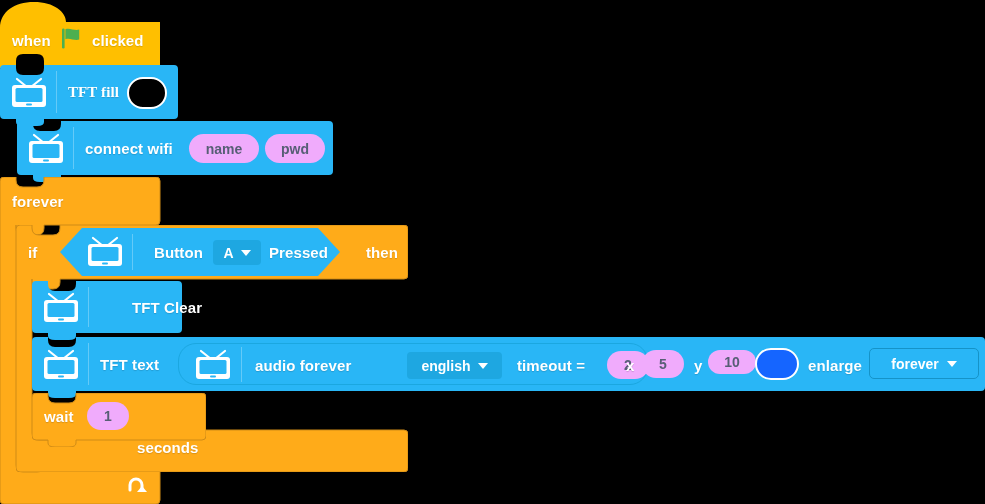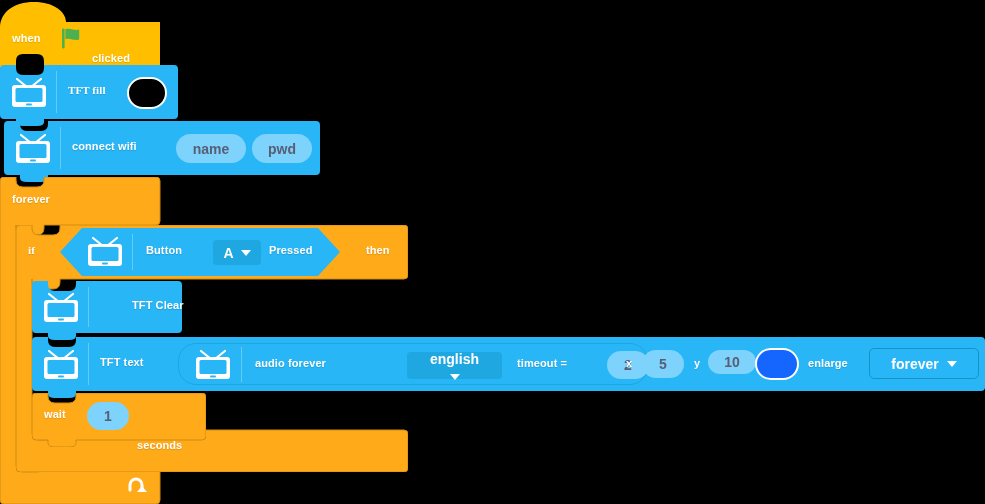--- a/index.html
+++ b/index.html
@@ -4,26 +4,26 @@
 <style>
   html,body{margin:0;padding:0;background:#000;}
   body{width:985px;height:504px;overflow:hidden;
        font-family:"Liberation Sans",sans-serif;-webkit-font-smoothing:antialiased;}
 
   #stage{position:relative;width:985px;height:504px;background:#000;}
 
   
   .blk{position:absolute;box-sizing:border-box;}
 
-  .lbl{position:absolute;color:#fff;font-weight:bold;font-size:11px;
+  .lbl{position:absolute;color:#fff;font-weight:bold;font-size:15px;
        line-height:1;white-space:nowrap;letter-spacing:.1px;
        text-shadow:0 1px 1px rgba(0,0,0,.15);text-align:center;}
 
   
-  .oval{position:absolute;background:#7dd3fc;border-radius:999px;
+  .oval{position:absolute;background:#f0abfc;border-radius:999px;
         color:#575E75;font-weight:bold;font-size:14px;
         display:flex;align-items:center;justify-content:center;
         box-sizing:border-box;}
 
   
   .dd-fill{position:absolute;background:#1EA7E1;border-radius:4px;
            color:#fff;font-weight:bold;font-size:14px;
            display:flex;align-items:center;justify-content:center;gap:7px;
            box-sizing:border-box;padding:0 9px;}
   
@@ -59,21 +59,21 @@
     </svg>
     <div class="lbl" style="left:12px;top:33px;">when</div>
 
     <span class="tv" style="left:61px;top:28px;">
       <svg width="24" height="22" viewBox="0 0 24 22">
         <rect x="1" y="0.5" width="2.6" height="20" rx="1.2" fill="#4CAF50"></rect>
         <path d="M4.4,1.2 C9,-0.6 13.5,3.2 18.2,1.6 L18.2,11.6
                  C13.5,13.2 9,9.4 4.4,11.2 Z" fill="#4CAF50"></path>
       </svg>
     </span>
-    <div class="lbl" style="left:92px;top:33px;margin-top:20px;">clicked</div>
+    <div class="lbl" style="left:92px;top:33px;">clicked</div>
   </div>
 
   <div class="blk" style="left:0;top:65px;width:178px;height:62px;font-family:Liberation Serif, serif;">
     <svg width="178" height="61" viewBox="0 0 178 61" style="position:absolute;left:0;top:0;">
       <path d="M0,4 Q0,0 4,0 L16,0 L16,3 Q16,10 23,10 L37,10 Q44,10 44,3 L44,0
                L174,0 Q178,0 178,4 L178,50 Q178,54 174,54 L44,54 L44,57
                Q44,61 37,61 L23,61 Q16,61 16,57 L16,54 L4,54 Q0,54 0,50 Z" fill="#29B6F6"></path>
     </svg>
     <span class="tv" style="left:9px;top:12px;">
       <svg width="40" height="32" viewBox="0 0 40 32">
@@ -82,21 +82,21 @@
         <rect x="6.5" y="11" width="27" height="14" rx="1.5" fill="#29B6F6"></rect>
         <rect x="17" y="26.5" width="6" height="2" rx="1" fill="#29B6F6"></rect>
       </svg>
     </span>
     <div class="divider" style="left:56px;top:6px;height:42px;"></div>
     <div class="lbl" style="left:68px;top:20px;">TFT fill</div>
     <div class="swatch" style="left:127px;top:76px;width:40px;height:32px;background:#000;
                 position:absolute;left:127px;top:12px;"></div>
   </div>
 
-  <div class="blk" style="left:4px;top:121px;width:328px;height:54px;">
+  <div class="blk" style="left:17px;top:121px;width:328px;height:54px;">
     <svg width="316" height="61" viewBox="0 0 316 61" style="position:absolute;left:0;top:0;">
       <path d="M0,4 Q0,0 4,0 L16,0 L16,3 Q16,10 23,10 L37,10 Q44,10 44,3 L44,0
                L312,0 Q316,0 316,4 L316,50 Q316,54 312,54 L44,54 L44,57
                Q44,61 37,61 L23,61 Q16,61 16,57 L16,54 L4,54 Q0,54 0,50 Z" fill="#29B6F6"></path>
     </svg>
     <span class="tv" style="left:9px;top:12px;">
       <svg width="40" height="32" viewBox="0 0 40 32">
         <path d="M8,2 L18,10 M32,2 L22,10" stroke="#fff" stroke-width="2.2" fill="none" stroke-linecap="round"></path>
         <rect x="3" y="8" width="34" height="22" rx="3" fill="#fff"></rect>
         <rect x="6.5" y="11" width="27" height="14" rx="1.5" fill="#29B6F6"></rect>
@@ -129,38 +129,38 @@
 
   <div class="blk" style="left:16px;top:225px;width:392px;height:245px;">
     <svg width="392" height="247" viewBox="0 0 392 247" style="position:absolute;left:0;top:0;">
       <path d="M0,4 Q0,0 4,0 L16,0 L16,3 Q16,10 23,10 L37,10 Q44,10 44,3 L44,0
                L388,0 Q392,0 392,4 L392,50 Q392,54 388,54 L44,54 L44,57
                Q44,64 37,64 L23,64 Q16,64 16,57 L16,54
                L16,205 L16,208 Q16,215 23,215 L37,215 Q44,215 44,208
                L44,205 L388,205 Q392,205 392,209 L392,243 Q392,247 388,247
                L4,247 Q0,247 0,243 Z" fill="#FFAB19" stroke="#CF8B17" stroke-width="1"></path>
     </svg>
-    <div class="lbl" style="left:12px;top:20px;font-family:Liberation Serif, serif;">if</div>
+    <div class="lbl" style="left:12px;top:20px;">if</div>
     <div class="lbl" style="left:350px;top:20px;">then</div>
   </div>
 
   <div class="blk" style="left:60px;top:228px;width:280px;height:48px;">
     <svg width="280" height="48" viewBox="0 0 280 48" style="position:absolute;left:0;top:0;">
       <path d="M22,0 L258,0 L280,24 L258,48 L22,48 L0,24 Z" fill="#29B6F6"></path>
     </svg>
     <span class="tv" style="left:25px;top:8px;">
       <svg width="40" height="32" viewBox="0 0 40 32">
         <path d="M8,2 L18,10 M32,2 L22,10" stroke="#fff" stroke-width="2.2" fill="none" stroke-linecap="round"></path>
         <rect x="3" y="8" width="34" height="22" rx="3" fill="#fff"></rect>
         <rect x="6.5" y="11" width="27" height="14" rx="1.5" fill="#29B6F6"></rect>
         <rect x="17" y="26.5" width="6" height="2" rx="1" fill="#29B6F6"></rect>
       </svg>
     </span>
     <div class="divider" style="left:72px;top:6px;height:36px;"></div>
-    <div class="lbl" style="left:86px;top:17px;">Button</div>
+    <div class="lbl" style="left:94px;top:17px;">Button</div>
     <div class="dd-fill" style="left:153px;top:12px;width:48px;height:25px;">
       <span>A</span>
       <span class="caret"></span>
     </div>
     <div class="lbl" style="left:209px;top:17px;">Pressed</div>
   </div>
 
   <div class="blk" style="left:32px;top:281px;width:170px;height:52px;border-radius:12px;">
     <svg width="150" height="59" viewBox="0 0 150 59" style="position:absolute;left:0;top:0;">
       <path d="M0,4 Q0,0 4,0 L16,0 L16,3 Q16,10 23,10 L37,10 Q44,10 44,3 L44,0
@@ -200,21 +200,21 @@
       <span class="tv" style="left:14px;top:5px;position:absolute;">
         <svg width="40" height="32" viewBox="0 0 40 32">
           <path d="M8,2 L18,10 M32,2 L22,10" stroke="#fff" stroke-width="2.2" fill="none" stroke-linecap="round"></path>
           <rect x="3" y="8" width="34" height="22" rx="3" fill="#fff"></rect>
           <rect x="6.5" y="11" width="27" height="14" rx="1.5" fill="#29B6F6"></rect>
           <rect x="17" y="26.5" width="6" height="2" rx="1" fill="#29B6F6"></rect>
         </svg>
       </span>
       <div class="divider" style="left:62px;top:3px;height:35px;"></div>
       <div class="lbl" style="left:76px;top:14px;">audio forever</div>
-      <div class="dd-fill" style="left:228px;top:8px;width:95px;height:27px;flex-direction:column;">
+      <div class="dd-fill" style="left:228px;top:8px;width:95px;height:27px;">
         <span>english</span>
         <span class="caret"></span>
       </div>
       <div class="lbl" style="left:338px;top:14px;">timeout =</div>
       <div class="oval" style="left:428px;top:7px;width:42px;height:28px;">2</div>
     </div>
 
     <div class="lbl" style="left:594px;top:21px;">x</div>
     <div class="oval" style="left:610px;top:13px;width:42px;height:28px;">5</div>
     <div class="lbl" style="left:662px;top:21px;">y</div>

